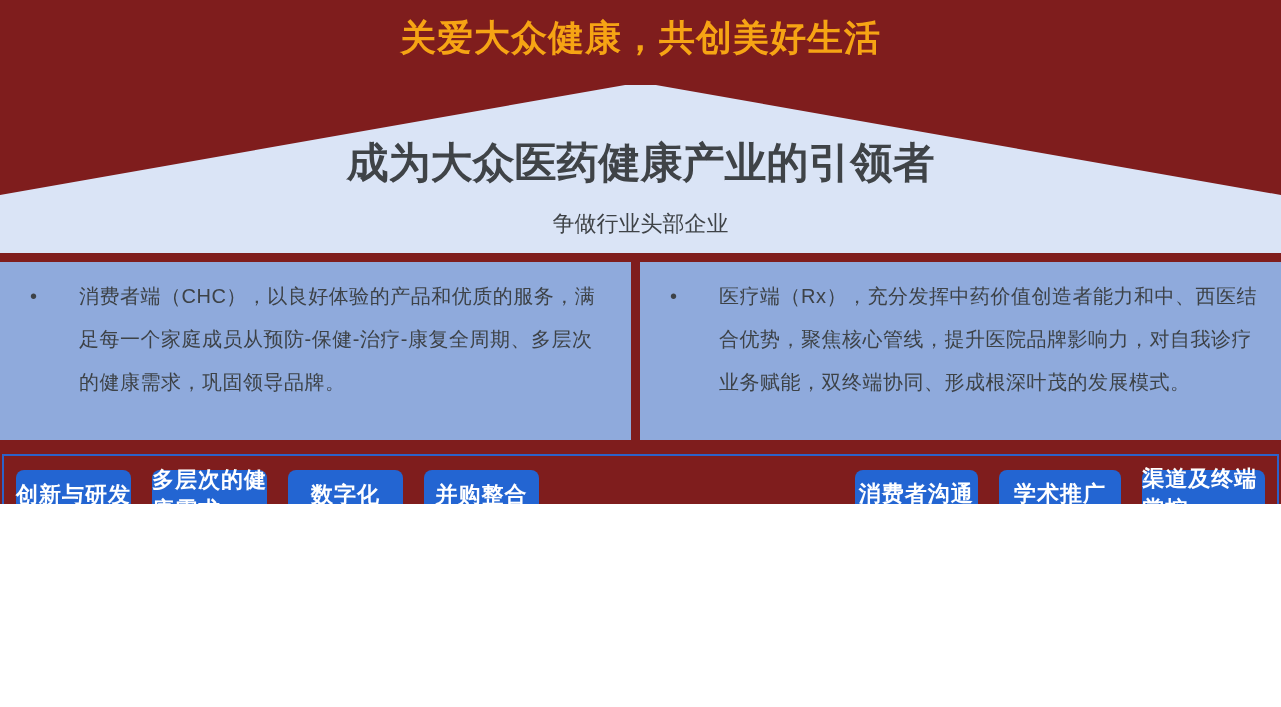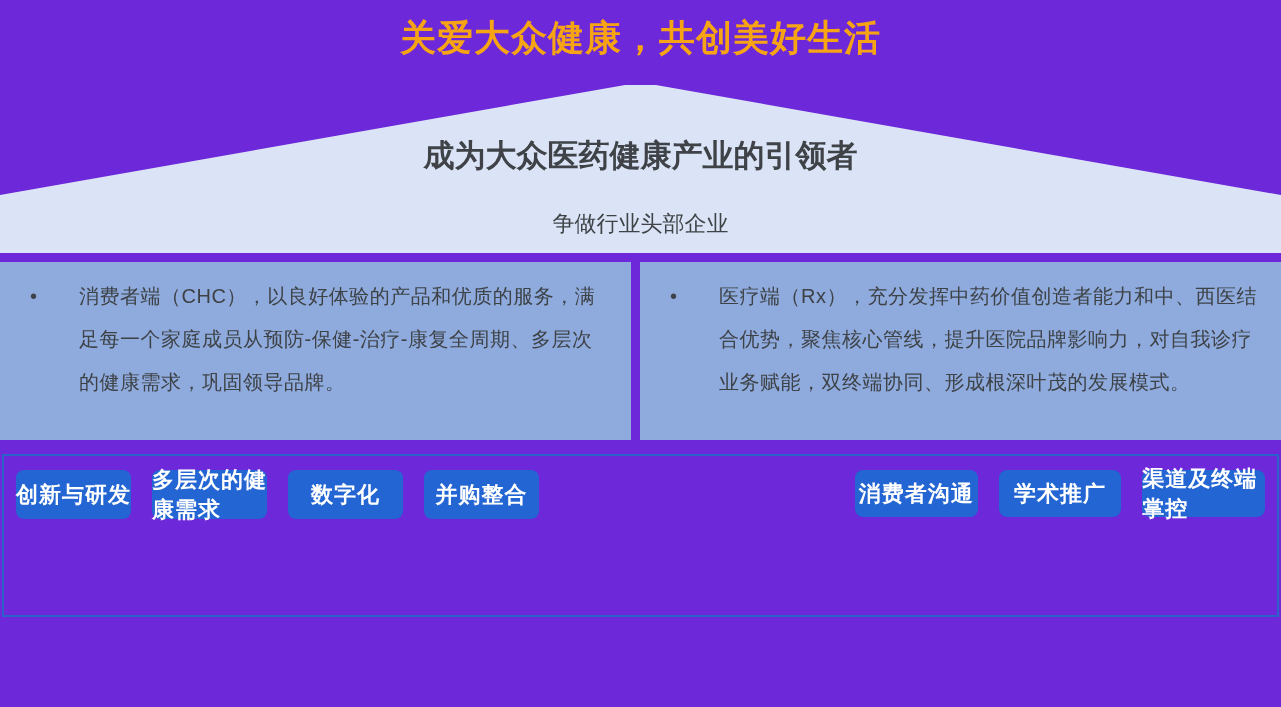--- a/index.html
+++ b/index.html
@@ -1,20 +1,20 @@
 <!DOCTYPE html>
 <html style="--title-orange: #F6A414; --roof-blue: #DAE4F6; --dark-text: #3F4347; --seg-blue: #8FAADC; --seg-text: #3D4247; --btn-blue: #2365D2; --panel-border: #2B62C9; --orange-box: #F2A339; --orange-text: #54575A;"><head>
 <meta charset="utf-8">
 <style>
   html, body { margin: 0; padding: 0; background: #ffffff; }
   .stage {
     position: relative;
     width: 1281px;
-    height: 707px;
-    background: #6d28d9;
+    height: 504px;
+    background: #7f1d1d;
     overflow: hidden;
     font-family: "Liberation Sans", "DejaVu Sans", sans-serif;
   }
 
   
   .page-title {
     position: absolute;
     top: 14px; left: 0; right: 0;
     text-align: center;
     font-size: 36px;
@@ -28,21 +28,21 @@
     position: absolute;
     top: 85px; left: 0;
     width: 100%; height: 168px;
     background: var(--roof-blue);
     clip-path: polygon(0 65.5%, 48.8% 0, 51.2% 0, 100% 65.5%, 100% 100%, 0 100%);
   }
   .roof-title {
     position: absolute;
     top: 50px; left: 0; right: 0;
     text-align: center;
-    font-size: 31px;
+    font-size: 42px;
     font-weight: bold;
     color: var(--dark-text);
   }
   .roof-subtitle {
     position: absolute;
     top: 124px; left: 0; right: 0;
     text-align: center;
     font-size: 22px;
     font-weight: normal;
     color: var(--dark-text);

